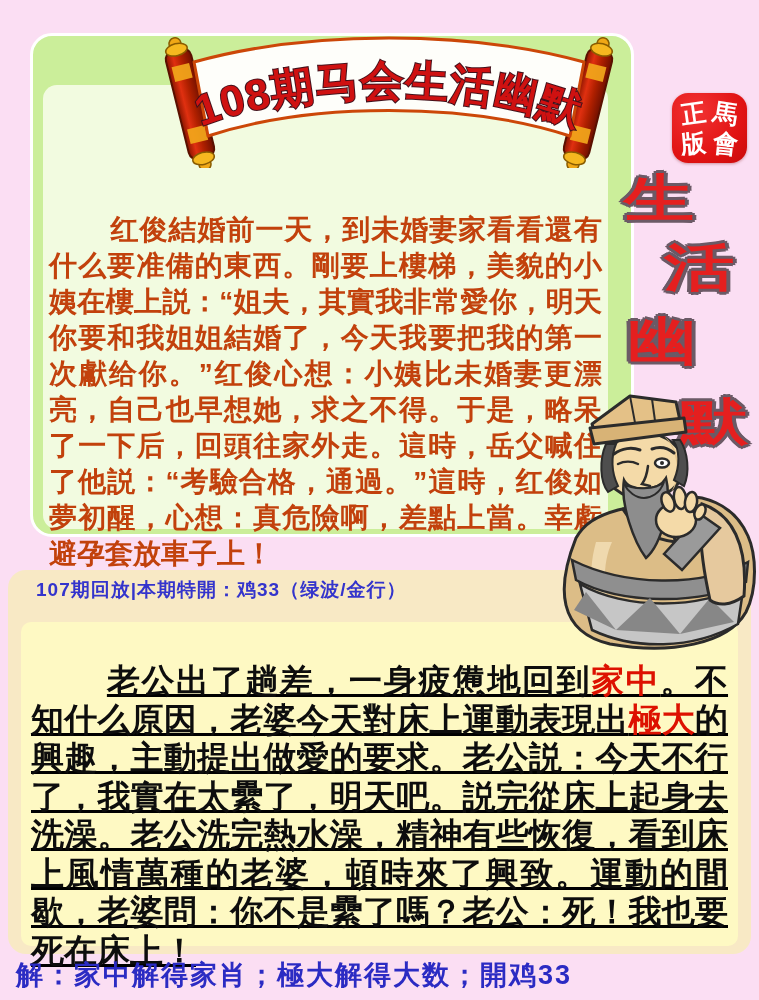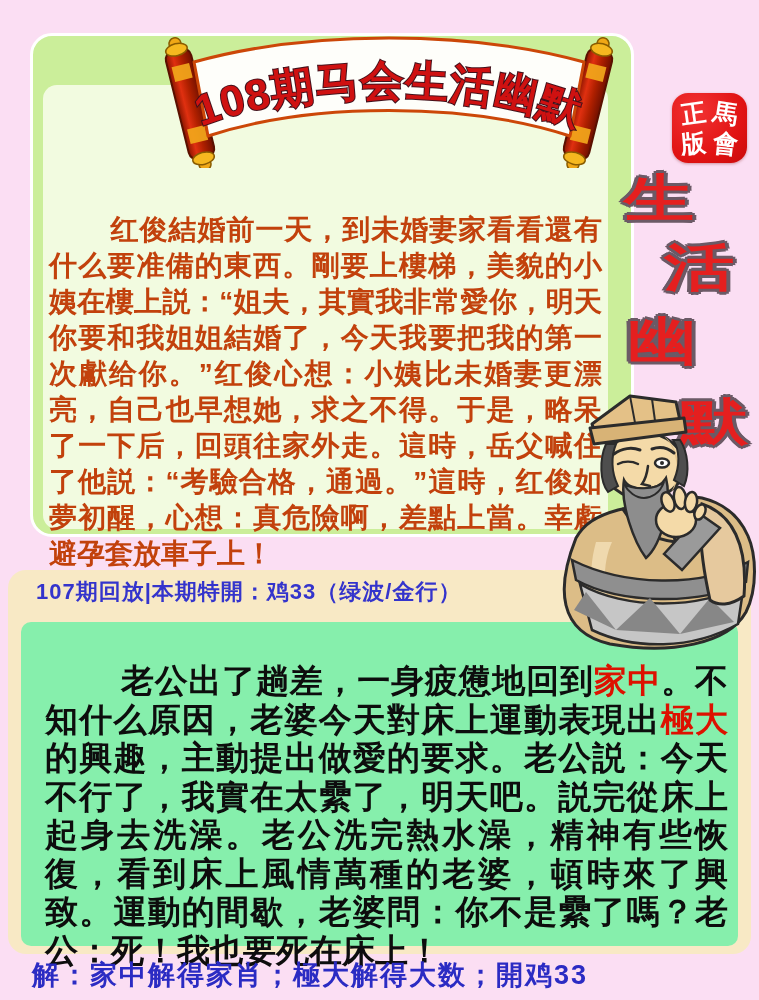--- a/index.html
+++ b/index.html
@@ -53,35 +53,36 @@
   .side-char.c3{left:678px;top:395px;}
   
   .man{left:552px;top:392px;width:210px;height:262px;z-index:6;}
   
   .cream-panel{
     left:8px;top:570px;width:743px;height:384px;
     background:#f8e9c5;border-radius:18px;z-index:1;
   }
   .replay-header{
     left:36px;top:577px;z-index:2;
-    font-size:22px;font-weight:bold;color:#3434cc;letter-spacing:1px;white-space:nowrap;
+    font-size:19px;font-weight:bold;color:#3434cc;letter-spacing:1px;white-space:nowrap;
   }
   .story2-box{
     left:21px;top:622px;width:717px;height:324px;z-index:2;
-    background:#86efac;border-radius:10px;box-sizing:border-box;
-    padding:7px 10px 0 24px;
+    background:#fef9c3;border-radius:10px;box-sizing:border-box;
+    padding:7px 10px 0 10px;
+    text-decoration:underline;
   }
   .story2-text{
     font-size:33px;line-height:38.5px;font-weight:bold;color:#0d0d0d;
     letter-spacing:0;text-indent:2.3em;text-align:justify;
   }
   .story2-text .hl{color:#dd1100;}
   
   .solution-line{
-    left:32px;top:957px;z-index:2;
+    left:16px;top:957px;z-index:2;
     font-size:27px;font-weight:bold;color:#2b2bc3;letter-spacing:2px;white-space:nowrap;
   }
   .watermark{
     left:584px;top:952px;width:173px;height:47px;z-index:10;
     background:repeating-linear-gradient(90deg,#d4d4d4 0px,#c6c6c6 2px,#dcdcdc 4px,#cbcbcb 6px);
     opacity:.96;display:flex;align-items:center;justify-content:center;
   }
   .watermark-text{
     font-size:28px;font-weight:bold;color:#e3200f;letter-spacing:0;
     text-shadow:2px 0 #ffe93a,-2px 0 #ffe93a,0 2px #ffe93a,0 -2px #ffe93a,

